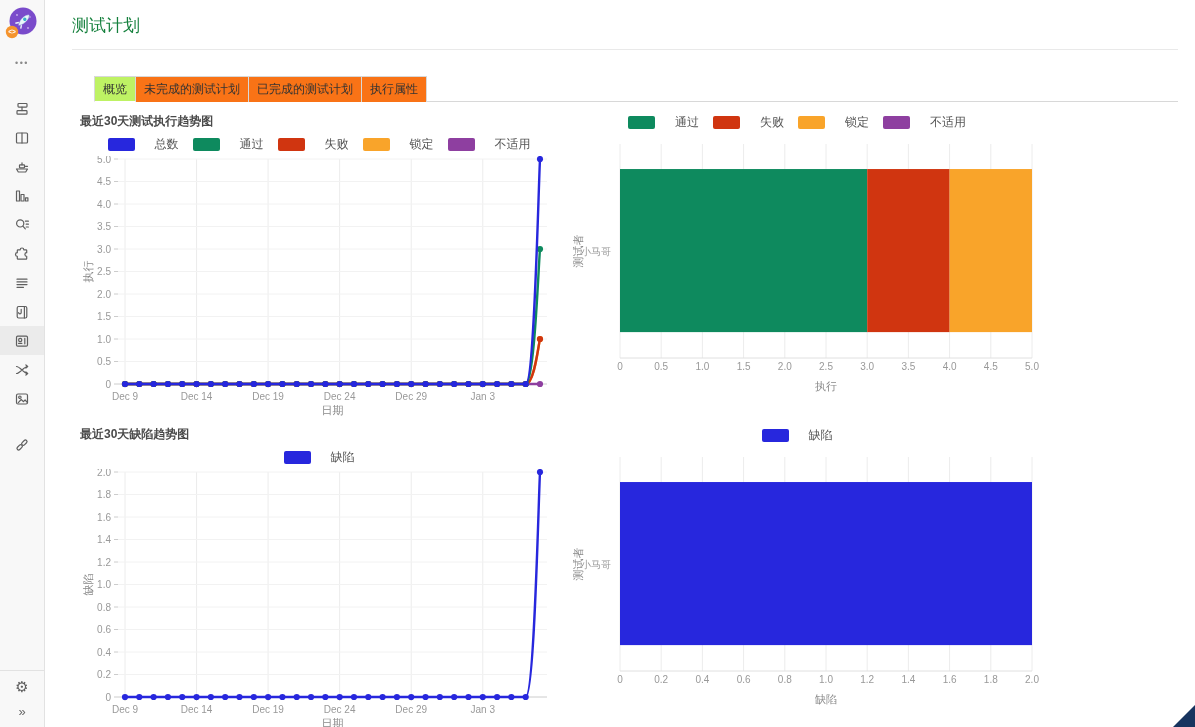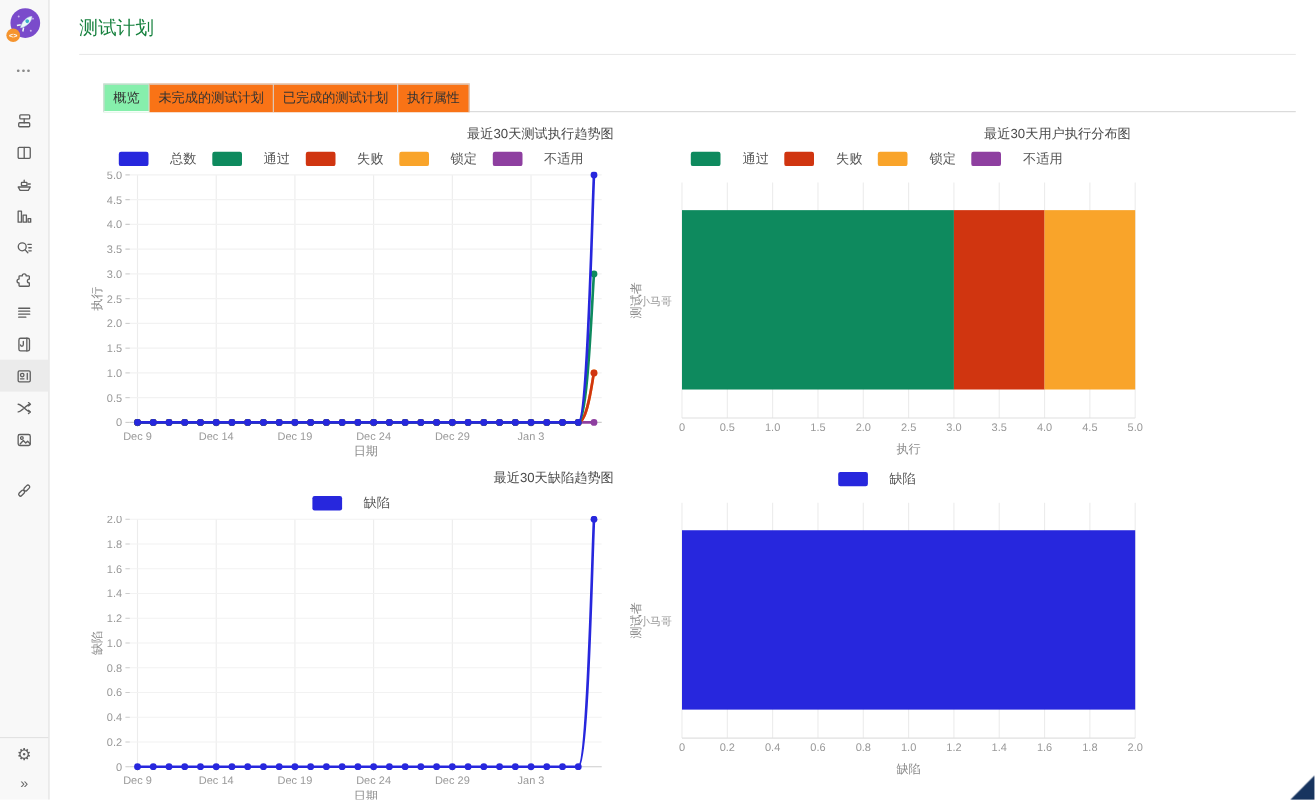--- a/index.html
+++ b/index.html
@@ -33,31 +33,31 @@
   .main { flex:1; padding:10px 17px 0 27px; overflow:hidden; }
   .page-title { font-size:17px; font-weight:400; color:#15803d; margin:4px 0 12px; }
   .header-divider { height:1px; background:#e9e9e9; }
   .tabs { margin:26px 0 0 22px; display:flex; border-bottom:1px solid #d8d8d8; }
   .tab {
     padding:4px 8px; font-size:12px; line-height:16px; color:#333;
     background:#f97316; border:1px solid #d8d8d8; border-bottom:none;
     margin-bottom:-1px; cursor:pointer; white-space:nowrap;
   }
   .tab + .tab { border-left:none; }
-  .tab.active { background:#86efac; border-bottom:1px solid #fff; }
+  .tab.active { background:#bef264; border-bottom:1px solid #fff; }
 
   .grid {
     margin:8px 0 0 8px;
     display:grid; grid-template-columns:478px 1fr; grid-template-rows:313px 313px;
     column-gap:8px; row-gap:0;
   }
   .chart-card { overflow:hidden; }
   .chart-head { }
   .chart-card.bar .chart-head { width:462px; }
-  .chart-title { height:22px; line-height:22px; text-align:right; font-size:12px; font-weight:400; color:#4a4a4a; }
+  .chart-title { height:22px; line-height:22px; text-align:left; font-size:12px; font-weight:700; color:#4a4a4a; }
   .legend { height:24px; display:flex; justify-content:center; align-items:center; gap:14px; font-size:12px; color:#555; }
   .legend-item { display:flex; align-items:center; cursor:pointer;gap:13px; }
   .legend-item .sw { width:27px; height:13px; border-radius:2px; display:inline-block; margin-right:7px; }
 
   svg.chart text { font-family:"Liberation Sans","DejaVu Sans",sans-serif; }
   svg.chart .tick { font-size:10px; fill:#999; }
   svg.chart .axis-name { font-size:11px; fill:#8a8a8a; }
 
   .corner-widget {
     position:fixed; right:0; bottom:0; width:0; height:0;
@@ -418,21 +418,20 @@
               <circle cx="402.7586206896552" cy="228" r="3.1" fill="#2727dd"></circle>
               <circle cx="417.0689655172414" cy="228" r="3.1" fill="#2727dd"></circle>
               <circle cx="431.37931034482756" cy="228" r="3.1" fill="#2727dd"></circle>
               <circle cx="445.6896551724138" cy="228" r="3.1" fill="#2727dd"></circle>
               <circle cx="460" cy="3" r="3.1" fill="#2727dd"></circle>
             </svg></div>
       </section>
 
       <section class="chart-card bar">
         <div class="chart-head">
-          <div class="chart-title">最近30天用户执行分布图</div>
           <div class="legend">
               <span class="legend-item">
                 <span class="sw" style="background: rgb(14, 138, 94);"></span>
                 <span>通过</span>
               </span>
               <span class="legend-item">
                 <span class="sw" style="background: rgb(208, 53, 16);"></span>
                 <span>失败</span>
               </span>
               <span class="legend-item">

